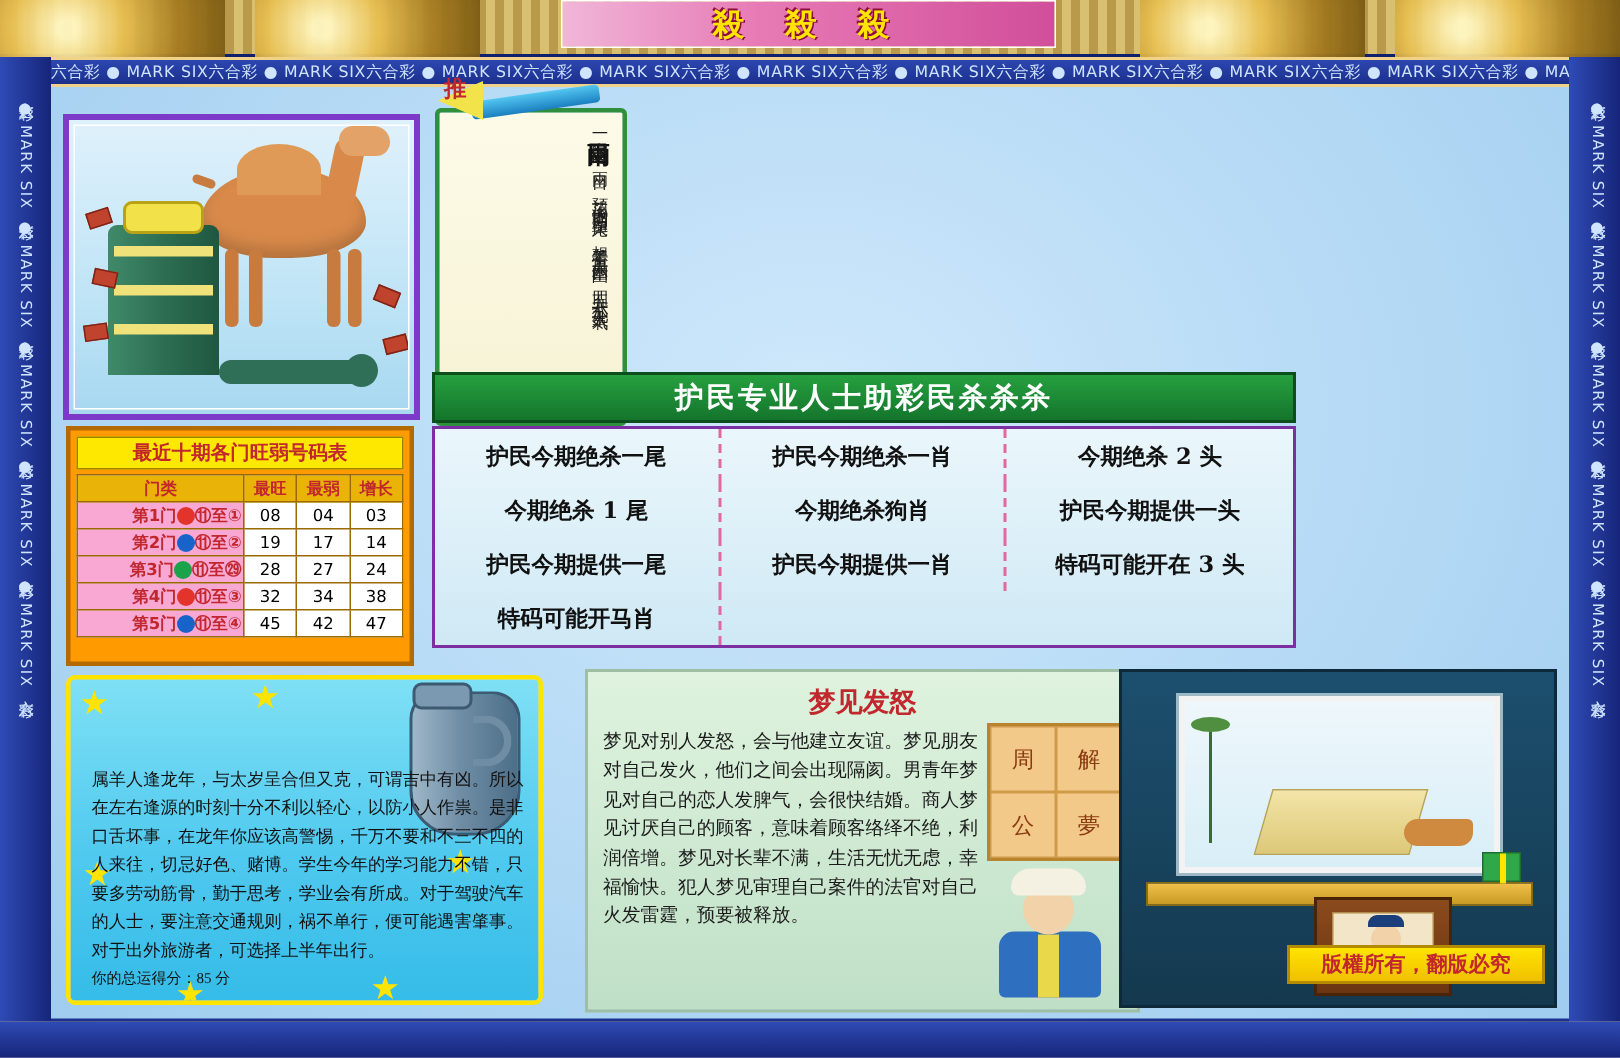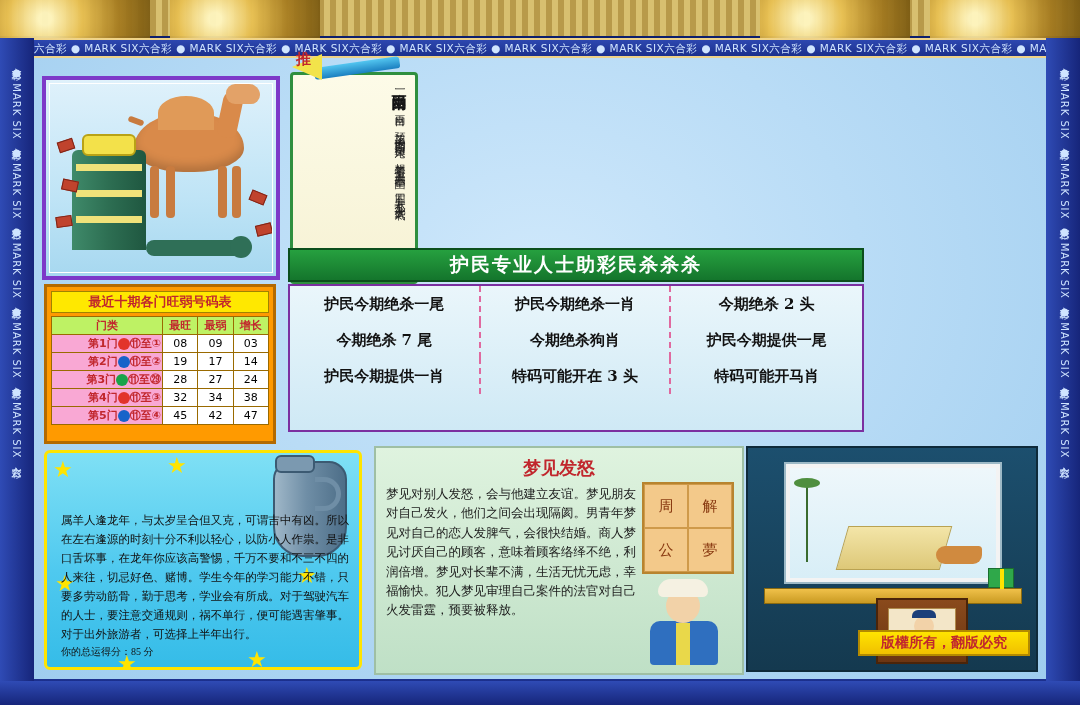--- a/index.html
+++ b/index.html
@@ -175,21 +175,21 @@
   .stats-title {
     height:22px; background:#ffe800; border:1px solid #a08300;
     display:flex; align-items:center; justify-content:center;
     font-size:13px; font-weight:bold; color:#c1272d; font-family:"DejaVu Serif",serif;
   }
   table.st { width:100%; border-collapse:collapse; margin-top:3px; background:#fff; }
   table.st th, table.st td {
     border:1px solid #9a6a00; font-size:11px; text-align:center; height:17px;
     font-family:"DejaVu Sans", sans-serif;
   }
-  table.st thead th { background:#bef264; color:#c1272d; font-size:11px; }
+  table.st thead th { background:#eab308; color:#c1272d; font-size:11px; }
   table.st td.lab { background:#f9a8d4; color:#c1272d; font-weight:bold; text-align:right; padding-left:2px; white-space:nowrap; }
   .ball { display:inline-block; width:12px; height:12px; border-radius:50%; color:#fff; font-size:8px; line-height:12px; text-align:center; vertical-align:middle; }
   .b-red{background:#e2342b;} .b-blue{background:#1763c9;} .b-green{background:#1aa34a;}
 
   
   .panel-zodiac {
     position:absolute; left:10px; top:392px; width:318px; height:220px;
     background:linear-gradient(180deg,#7fe0f5,#4fc9ef 55%,#35bce8);
     border:3px solid #ffe400; border-radius:6px; overflow:hidden;
   }
@@ -209,21 +209,21 @@
     position:absolute; right:12px; top:8px; width:74px; height:96px;
     background:linear-gradient(90deg,#9fb7c8,#6f8ea6 45%,#4d6e88);
     border-radius:18px 18px 30px 30px; border:2px solid #3c5a72;
   }
   .jar-neck { position:absolute; right:30px; top:-8px; width:40px; height:18px; background:#7b99b0; border:2px solid #3c5a72; border-radius:6px; }
   .jar-handle { position:absolute; right:4px; top:14px; width:26px; height:34px; border:5px solid #6f8ea6; border-left:none; border-radius:0 18px 18px 0; }
   .star { position:absolute; width:0; height:0; color:#ffe400; font-size:22px; line-height:1; }
 
   
   .panel-dream {
-    position:absolute; left:340px; top:388px; width:370px; height:229px;
+    position:absolute; left:356px; top:388px; width:370px; height:229px;
     background:linear-gradient(180deg,#dff3df,#cfe9d2 50%,#bfe0c6);
     border:2px solid #9fbfa4;
   }
   .dream-title {
     position:absolute; left:0; right:0; top:8px; text-align:center;
     font-family:"DejaVu Serif",serif; font-size:18px; font-weight:bold; color:#c1272d;
   }
   .dream-body {
     position:absolute; left:10px; top:36px; width:250px; height:182px;
     font-size:12.5px; line-height:1.55; color:#1b1b1b; font-family:"DejaVu Serif",serif;
@@ -294,20 +294,23 @@
   <div class="frame-right"></div>
   <div class="frame-bottom"></div>
 
   <div class="marquee top">六合彩 ● MARK  SIX六合彩 ● MARK  SIX六合彩 ● MARK  SIX六合彩 ● MARK  SIX六合彩 ● MARK  SIX六合彩 ● MARK  SIX六合彩 ● MARK  SIX六合彩 ● MARK  SIX六合彩 ● MARK  SIX六合彩 ● MARK  SIX六合彩 ● MARK  SIX</div>
   <div class="marquee bottom">六合彩 ● MARK  SIX六合彩 ● MARK  SIX六合彩 ● MARK  SIX六合彩 ● MARK  SIX六合彩 ● MARK  SIX六合彩 ● MARK  SIX六合彩 ● MARK  SIX六合彩 ● MARK  SIX六合彩 ● MARK  SIX六合彩 ● MARK  SIX六合彩 ● MARK  SIX</div>
   <div class="vtext l">六合彩 ● MARK SIX六合彩 ● MARK SIX六合彩 ● MARK SIX六合彩 ● MARK SIX六合彩 ● MARK SIX六合彩</div>
   <div class="vtext r">六合彩 ● MARK SIX六合彩 ● MARK SIX六合彩 ● MARK SIX六合彩 ● MARK SIX六合彩 ● MARK SIX六合彩</div>
 
   <div class="canvas">
 
+    <div class="top-banner">
+      <span>殺 殺 殺</span>
+    </div>
 
     <div class="panel-camel">
       <div class="camel-inner">
         <div class="camel-body"></div>
         <div class="camel-hump"></div>
         <div class="camel-neck"></div>
         <div class="camel-head"></div>
         <div class="camel-leg" style="left:100px;top:82px"></div>
         <div class="camel-leg" style="left:116px;top:82px"></div>
         <div class="camel-leg" style="left:168px;top:82px"></div>
@@ -341,22 +344,23 @@
 
 
     <div class="headline">
       <span>护民专业人士助彩民杀杀杀</span>
     </div>
 
     <div class="killgrid">
       <div class="cell">护民今期绝杀一尾</div>
       <div class="cell">护民今期绝杀一肖</div>
       <div class="cell">今期绝杀 2 头</div>
-      <div class="cell">今期绝杀 7 尾</div>
+      <div class="cell">今期绝杀 1 尾</div>
       <div class="cell">今期绝杀狗肖</div>
+      <div class="cell">护民今期提供一头</div>
       <div class="cell">护民今期提供一尾</div>
       <div class="cell">护民今期提供一肖</div>
       <div class="cell">特码可能开在 3 头</div>
       <div class="cell">特码可能开马肖</div>
     </div>
 
     <div class="stats">
       <div class="stats-title">最近十期各门旺弱号码表</div>
       <table class="st">
         <thead>
@@ -364,21 +368,21 @@
             <th>门类</th>
             <th>最旺</th>
             <th>最弱</th>
             <th>增长</th>
           </tr>
         </thead>
         <tbody>
           <tr>
             <td class="lab"><span>第1门</span><span class="ball b-red"></span><span>⑪至①</span></td>
             <td>08</td>
-            <td>09</td>
+            <td>04</td>
             <td>03</td>
           </tr>
           <tr>
             <td class="lab"><span>第2门</span><span class="ball b-blue"></span><span>⑪至②</span></td>
             <td>19</td>
             <td>17</td>
             <td>14</td>
           </tr>
           <tr>
             <td class="lab"><span>第3门</span><span class="ball b-green"></span><span>⑪至㉙</span></td>

